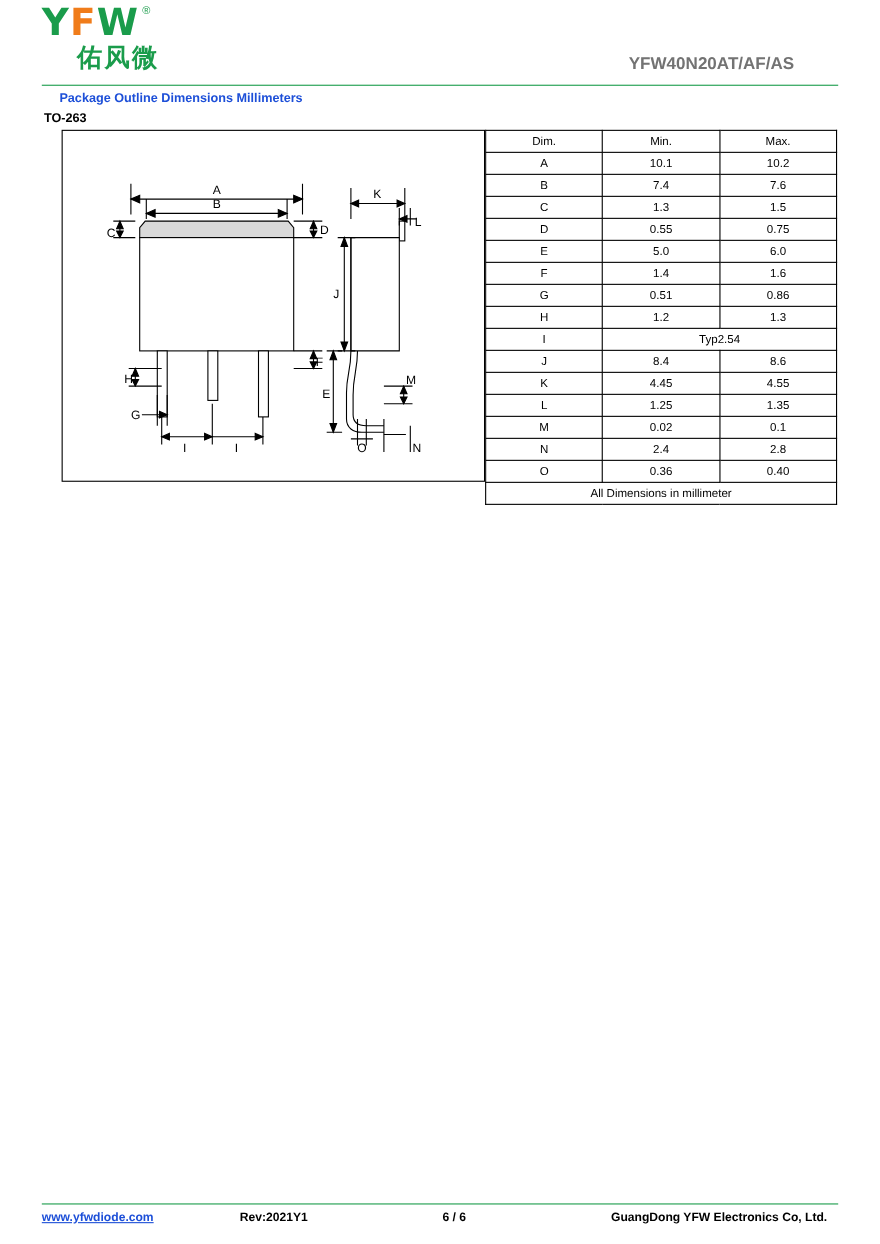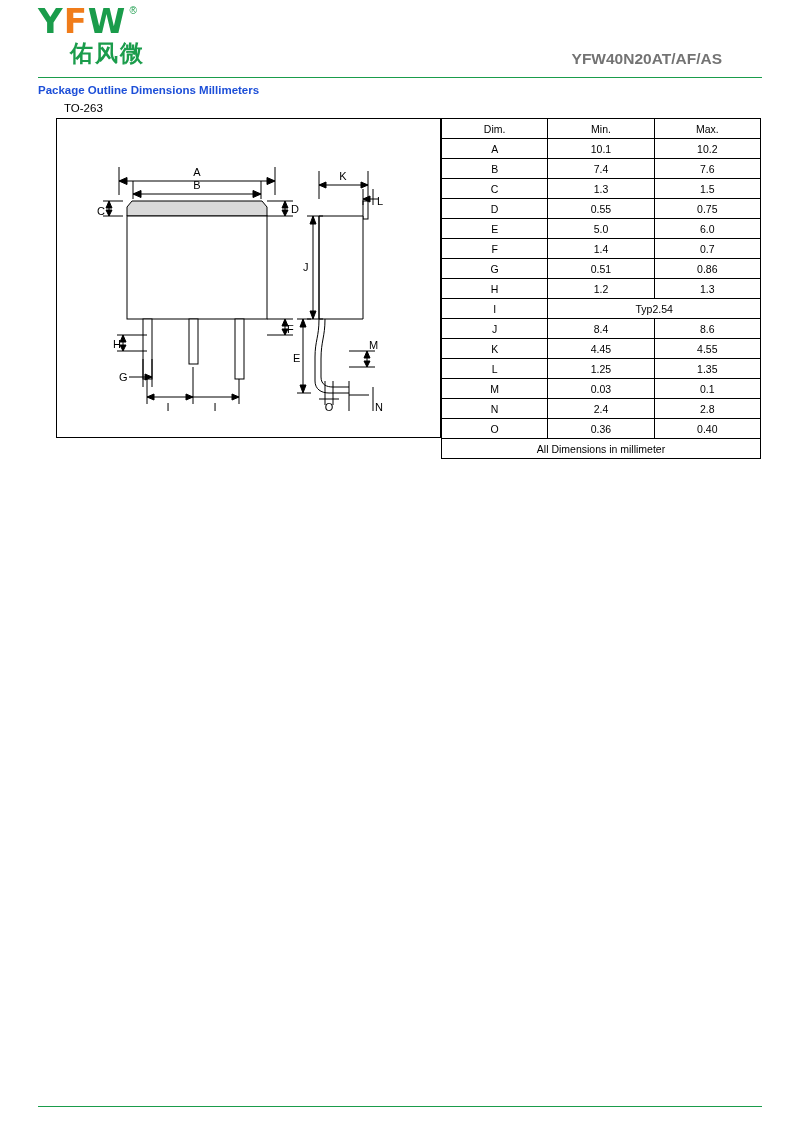--- a/index.html
+++ b/index.html
@@ -93,27 +93,27 @@
     border-bottom: 1.6px solid #1a9c4b;
     margin-top: 3px;
   }
 
   
   .section-title {
     color: #1d4fd8;
     font-weight: bold;
     font-size: 11.5px;
     margin-top: 6px;
-    margin-left: 0px;
+    margin-left: 16px;
   }
   .pkg-name {
-    font-weight: normal;
+    font-weight: bold;
     font-size: 11.5px;
     margin-top: 6px;
-    margin-left: 26px;
+    margin-left: 2px;
   }
 
   
   .content-row {
     display: flex;
     margin-top: 4px;
     margin-left: 18px;
     width: 705px;
   }
   .drawing-box {
@@ -349,21 +349,21 @@
           <td>0.75</td>
         </tr>
         <tr>
           <td>E</td>
           <td>5.0</td>
           <td>6.0</td>
         </tr>
         <tr>
           <td>F</td>
           <td>1.4</td>
-          <td>0.7</td>
+          <td>1.6</td>
         </tr>
         <tr>
           <td>G</td>
           <td>0.51</td>
           <td>0.86</td>
         </tr>
         <tr>
           <td>H</td>
           <td>1.2</td>
           <td>1.3</td>
@@ -382,21 +382,21 @@
           <td>4.45</td>
           <td>4.55</td>
         </tr>
         <tr>
           <td>L</td>
           <td>1.25</td>
           <td>1.35</td>
         </tr>
         <tr>
           <td>M</td>
-          <td>0.03</td>
+          <td>0.02</td>
           <td>0.1</td>
         </tr>
         <tr>
           <td>N</td>
           <td>2.4</td>
           <td>2.8</td>
         </tr>
         <tr>
           <td>O</td>
           <td>0.36</td>
@@ -404,15 +404,21 @@
         </tr>
         <tr>
           <td colspan="3">All Dimensions in millimeter</td>
         </tr>
       </tbody>
     </table>
   </div>
 
   <div class="footer">
     <div class="footer-rule"></div>
+    <div class="footer-row">
+      <span class="footer-url">www.yfwdiode.com</span>
+      <span class="footer-rev">Rev:2021Y1</span>
+      <span class="footer-page">6 / 6</span>
+      <span class="footer-company">GuangDong YFW Electronics Co, Ltd.</span>
+    </div>
   </div>
 
 </div>
 
 </body></html>

